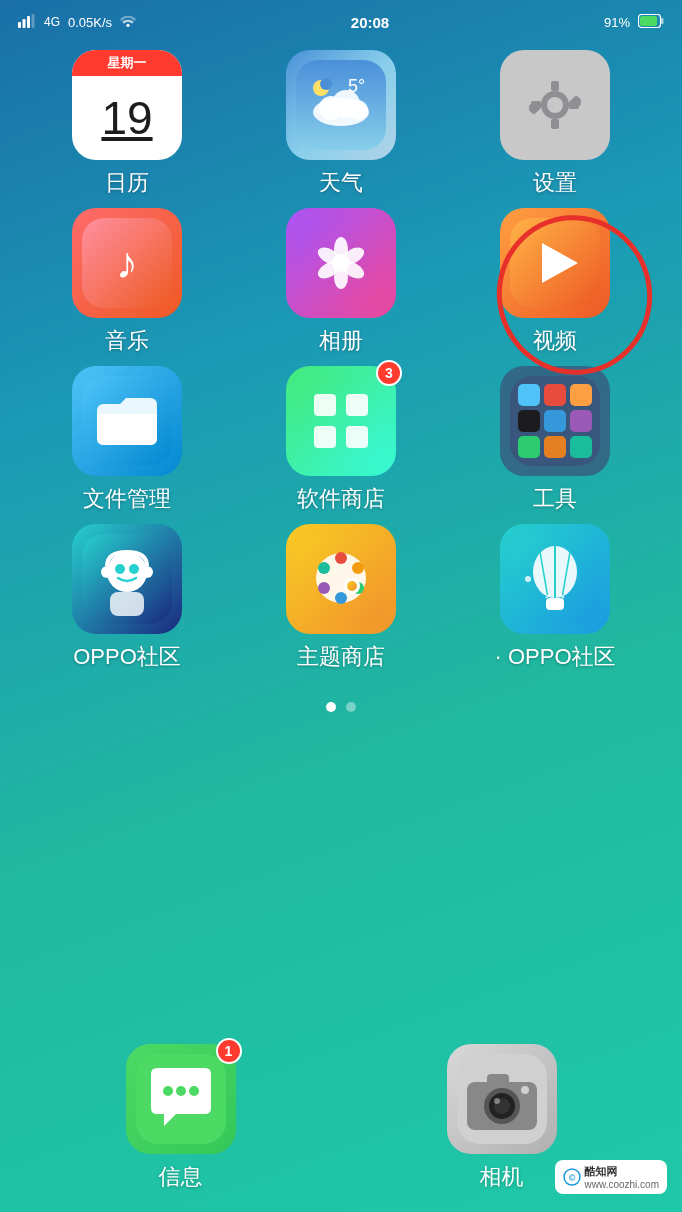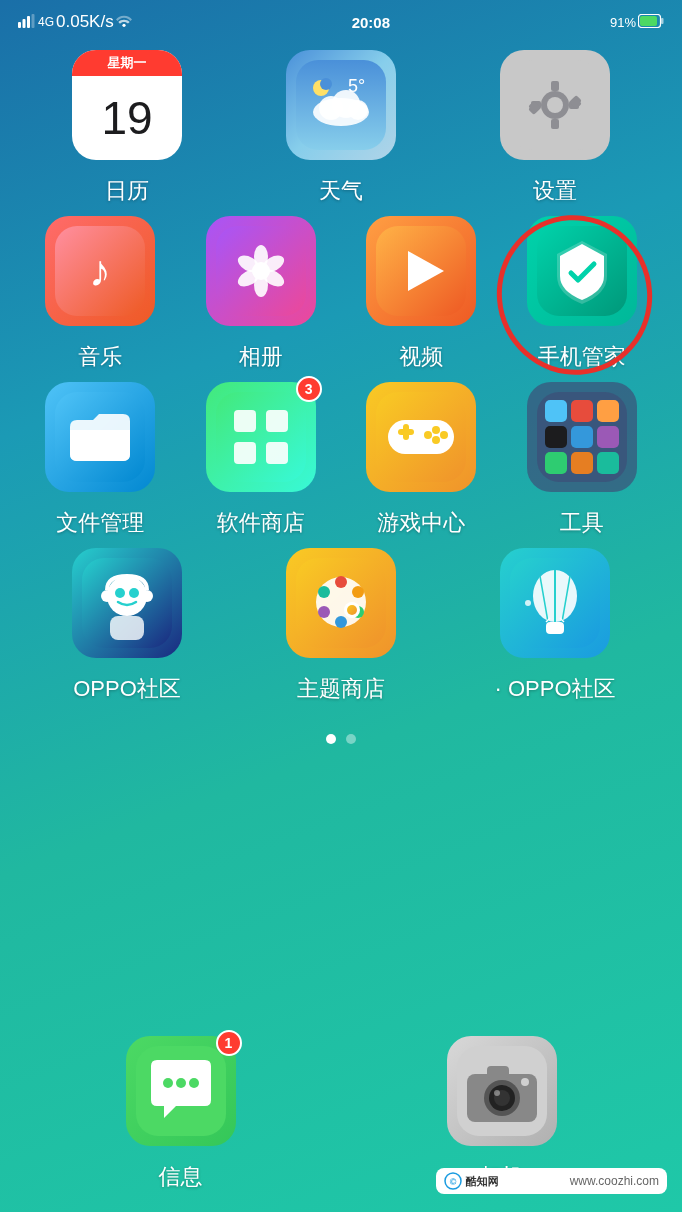--- a/index.html
+++ b/index.html
@@ -17,21 +17,21 @@
     .status-bar {
       display: flex;
       justify-content: space-between;
       align-items: center;
       padding: 8px 18px 4px 18px;
       height: 40px;
     }
     .status-left, .status-right {
       display: flex;
       align-items: center;
-      gap: 2px;
+      gap: 8px;
       font-size: 13px;
       color: white;
       font-weight: 500;
     }
     .status-center {
       font-size: 15px;
       color: white;
       font-weight: 600;
     }
 
@@ -59,21 +59,20 @@
       display: flex;
       align-items: center;
       justify-content: center;
       position: relative;
       margin-bottom: 8px;
     }
     .app-label {
       font-size: 22px;
       color: white;
       text-shadow: 0 1px 3px rgba(0,0,0,0.3);
-      margin-top: 8px;
     }
     .badge {
       position: absolute;
       top: -6px;
       right: -6px;
       background: #ff3b30;
       color: white;
       font-size: 14px;
       font-weight: bold;
       width: 26px;
@@ -263,21 +262,21 @@
   <div class="status-left">
     <span>
       <svg width="18" height="14" viewBox="0 0 18 14" fill="white">
         <rect x="0" y="8" width="3" height="6" rx="1"></rect>
         <rect x="4.5" y="5" width="3" height="9" rx="1"></rect>
         <rect x="9" y="2" width="3" height="12" rx="1"></rect>
         <rect x="13.5" y="0" width="3" height="14" rx="1" opacity="0.3"></rect>
       </svg>
     </span>
     <span style="font-size:12px;color:white;">4G</span>
-    <span style="font-size:17px;color:white;">0.05K/s</span>
+    <span style="font-size:13px;color:white;">0.05K/s</span>
     <span>
       <svg width="16" height="13" viewBox="0 0 20 16" fill="white">
         <path d="M10 12a2 2 0 100 4 2 2 0 000-4z"></path>
         <path d="M10 7C7.2 7 4.7 8.1 2.9 9.9l2.1 2.1C6.3 10.7 8 10 10 10s3.7.7 5 1.9l2.1-2.1C15.3 8.1 12.8 7 10 7z" opacity="0.7"></path>
         <path d="M10 2C5.8 2 2 3.8 0 6.7l2 2C3.6 6.1 6.6 4.5 10 4.5s6.4 1.6 8 4.2l2-2C18 3.8 14.2 2 10 2z" opacity="0.4"></path>
       </svg>
     </span>
   </div>
   <div class="status-center">20:08</div>
   <div class="status-right">
@@ -292,21 +291,21 @@
   </div>
 </div>
 
 <div class="apps-container">
 
   <div class="app-row">
 
     <div class="app-item">
       <div class="app-icon icon-calendar" style="display:flex; flex-direction:column; overflow:hidden;">
         <div class="cal-header" style="font-size:13px; padding:4px 0; font-weight:600;">星期一</div>
-        <div class="cal-date" style="display:flex;align-items:center;justify-content:center;flex:1;font-size:46px;color:#1c1c1e;font-weight:300;">19</div>
+        <div class="cal-date" style="display:flex;align-items:center;justify-content:center;flex:1;font-size:46px;color:#1c1c1e;font-weight:300;text-decoration:underline;">19</div>
       </div>
       <div class="app-label">日历</div>
     </div>
 
 
     <div class="app-item">
       <div class="app-icon icon-weather">
         <svg width="90" height="90" viewBox="0 0 90 90">
           <defs>
             <linearGradient id="skyGrad" x1="0" y1="0" x2="0" y2="1">
@@ -407,39 +406,20 @@
             </linearGradient>
           </defs>
           <rect width="90" height="90" rx="22" fill="url(#videoGrad)"></rect>
 
           <polygon points="32,25 32,65 68,45" fill="white"></polygon>
         </svg>
       </div>
       <div class="app-label">视频</div>
     </div>
 
-    <div class="app-item">
-      <div class="app-icon icon-phonemanager">
-        <svg width="90" height="90" viewBox="0 0 90 90">
-          <defs>
-            <linearGradient id="pmGrad" x1="0" y1="0" x2="1" y2="1">
-              <stop offset="0%" stop-color="#00d2aa"></stop>
-              <stop offset="100%" stop-color="#00987a"></stop>
-            </linearGradient>
-          </defs>
-          <rect width="90" height="90" rx="22" fill="url(#pmGrad)"></rect>
-
-          <path d="M45 15 L70 28 L70 50 Q70 68 45 78 Q20 68 20 50 L20 28 Z" fill="white" opacity="0.2"></path>
-          <path d="M45 18 L67 30 L67 50 Q67 65 45 74 Q23 65 23 50 L23 30 Z" fill="white"></path>
-
-          <polyline points="34,47 41,54 57,38" fill="none" stroke="#00d2aa" stroke-width="5" stroke-linecap="round" stroke-linejoin="round"></polyline>
-        </svg>
-      </div>
-      <div class="app-label">手机管家</div>
-    </div>
   </div>
 
   <div class="app-row">
 
     <div class="app-item">
       <div class="app-icon icon-filemanager">
         <svg width="90" height="90" viewBox="0 0 90 90">
           <defs>
             <linearGradient id="fmGrad" x1="0" y1="0" x2="1" y2="1">
               <stop offset="0%" stop-color="#4fc3f7"></stop>
@@ -469,44 +449,20 @@
 
           <rect x="18" y="18" width="22" height="22" rx="4" fill="white" opacity="0.9"></rect>
           <rect x="50" y="18" width="22" height="22" rx="4" fill="white" opacity="0.9"></rect>
           <rect x="18" y="50" width="22" height="22" rx="4" fill="white" opacity="0.9"></rect>
           <rect x="50" y="50" width="22" height="22" rx="4" fill="white" opacity="0.9"></rect>
         </svg>
       </div>
       <div class="app-label">软件商店</div>
     </div>
 
-    <div class="app-item">
-      <div class="app-icon icon-gamecenter">
-        <svg width="90" height="90" viewBox="0 0 90 90">
-          <defs>
-            <linearGradient id="gcGrad" x1="0" y1="0" x2="1" y2="1">
-              <stop offset="0%" stop-color="#f9ca24"></stop>
-              <stop offset="100%" stop-color="#f0932b"></stop>
-            </linearGradient>
-          </defs>
-          <rect width="90" height="90" rx="22" fill="url(#gcGrad)"></rect>
-
-          <rect x="12" y="28" width="66" height="34" rx="17" fill="white"></rect>
-
-          <rect x="22" y="37" width="16" height="6" rx="3" fill="#f9ca24"></rect>
-          <rect x="27" y="32" width="6" height="16" rx="3" fill="#f9ca24"></rect>
-
-          <circle cx="60" cy="38" r="4" fill="#f9ca24"></circle>
-          <circle cx="68" cy="43" r="4" fill="#f9ca24"></circle>
-          <circle cx="60" cy="48" r="4" fill="#f9ca24"></circle>
-          <circle cx="52" cy="43" r="4" fill="#f9ca24"></circle>
-        </svg>
-      </div>
-      <div class="app-label">游戏中心</div>
-    </div>
 
     <div class="app-item">
       <div class="app-icon icon-tools">
         <svg width="90" height="90" viewBox="0 0 90 90">
           <rect width="90" height="90" rx="22" fill="rgba(60,80,120,0.75)"></rect>
 
           <rect x="8" y="8" width="22" height="22" rx="5" fill="#4fc3f7"></rect>
           <rect x="34" y="8" width="22" height="22" rx="5" fill="#e74c3c"></rect>
           <rect x="60" y="8" width="22" height="22" rx="5" fill="#ff9f43"></rect>
           <rect x="8" y="34" width="22" height="22" rx="5" fill="#1c1c1e"></rect>
@@ -659,17 +615,17 @@
     </div>
     <div class="app-label">相机</div>
   </div>
 </div>
 
 <div class="watermark">
   <svg width="18" height="18" viewBox="0 0 18 18">
     <circle cx="9" cy="9" r="8" fill="none" stroke="#1a9be0" stroke-width="1.5"></circle>
     <text x="9" y="13" text-anchor="middle" font-size="9" fill="#1a9be0" font-weight="bold">©</text>
   </svg>
-  <div style="display:flex;flex-direction:row;gap:28px;">
+  <div style="display:flex;flex-direction:column;">
     <span style="font-size:11px;color:#333;font-weight:600;">酷知网</span>
-    <span style="font-size:12px;color:#666;margin-left:43px;">www.coozhi.com</span>
+    <span style="font-size:10px;color:#666;">www.coozhi.com</span>
   </div>
 </div>
 
 </body></html>

